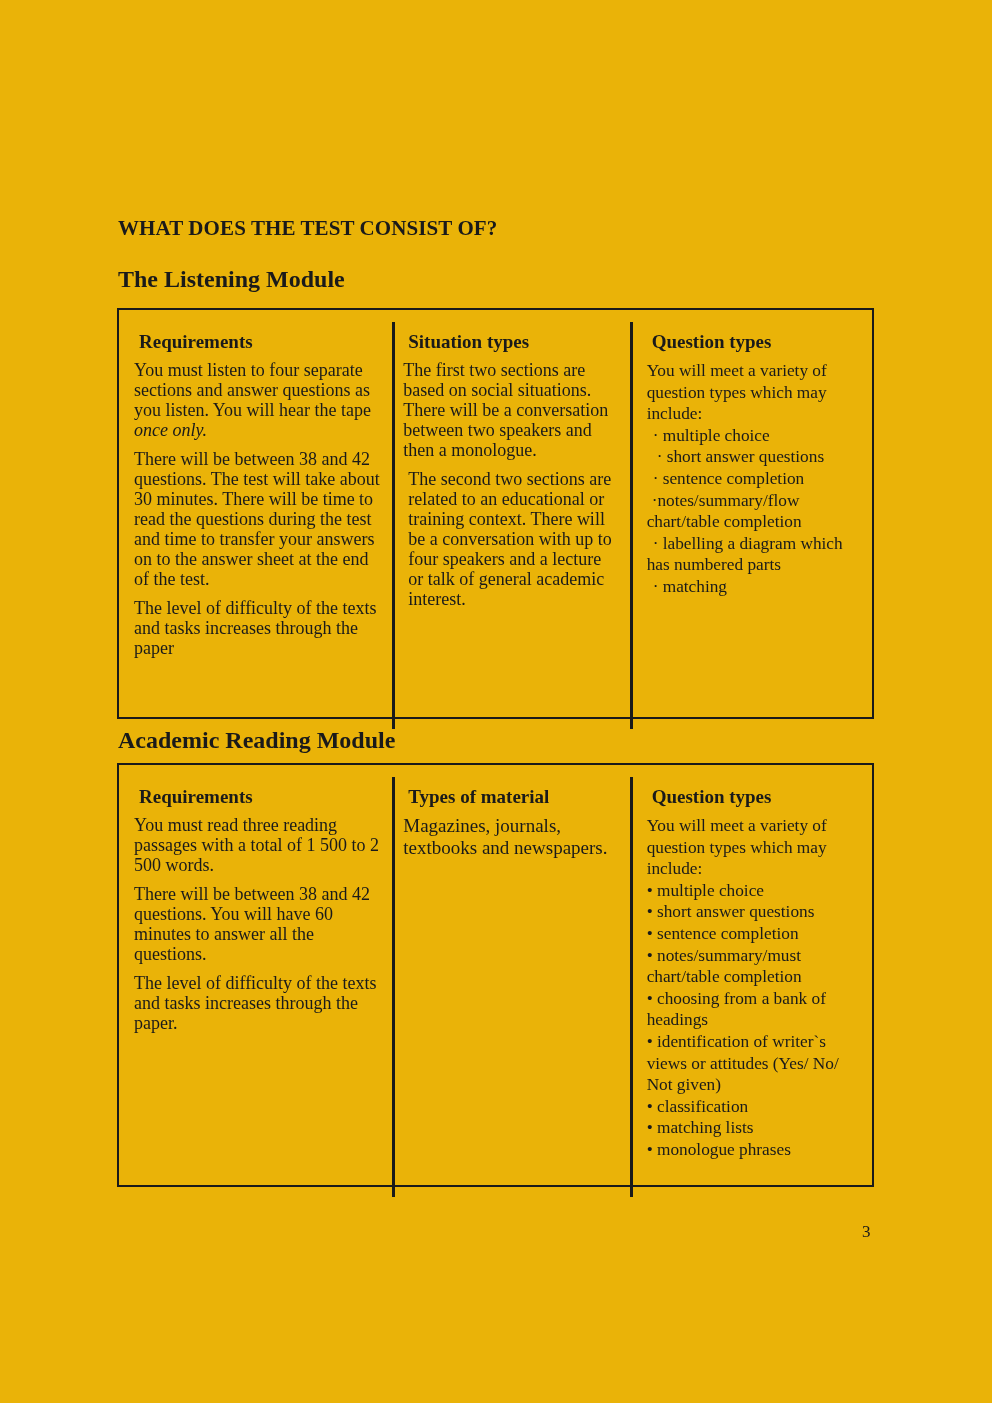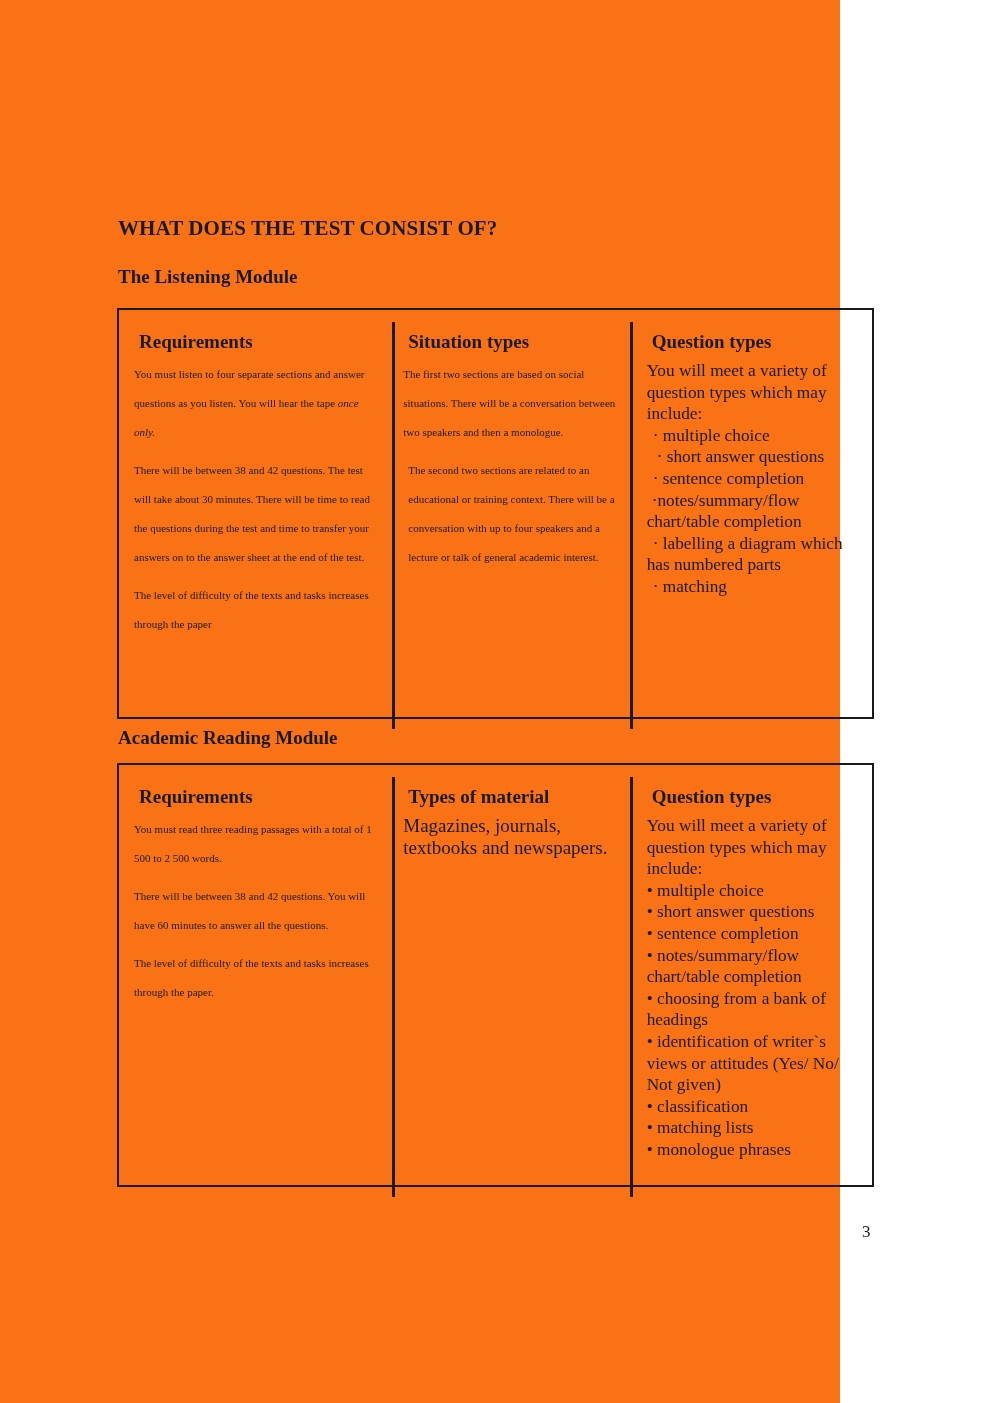--- a/index.html
+++ b/index.html
@@ -5,37 +5,37 @@
     * { margin: 0; padding: 0; box-sizing: border-box; }
     html, body {
       width: 992px;
       height: 1403px;
       background: #ffffff;
       color: #1a1a1a;
       font-family: "Liberation Serif", "DejaVu Serif", serif;
     }
     .page {
       position: relative;
-      width: 840px;
+      width: 992px;
       height: 1403px;
-      background: #f97316;
+      background: #eab308;
     }
     .page-title {
       position: absolute;
       left: 118px;
       top: 216px;
       font-size: 21px;
       font-weight: bold;
       letter-spacing: 0.1px;
       color: #1a1a1a;
     }
     .module-heading {
       position: absolute;
       left: 118px;
-      font-size: 19px;
+      font-size: 24px;
       font-weight: bold;
       color: #1a1a1a;
     }
     .module-heading.listening { top: 266px; }
     .module-heading.reading { top: 727px; }
 
     .module-table {
       position: absolute;
       left: 117px;
       width: 757px;
@@ -56,22 +56,22 @@
     .col.c3 { width: 243px; padding-left: 14px; }
 
     .col-heading {
       font-size: 19px;
       font-weight: bold;
       padding-left: 5px;
       line-height: 24px;
       margin-bottom: 6px;
     }
     .para {
-      font-size: 11px;
-      line-height: 29px;
+      font-size: 18px;
+      line-height: 20px;
       margin-bottom: 9px;
       color: #1a1a1a;
     }
     .para.large {
       font-size: 19px;
       line-height: 21.5px;
     }
     .para em { font-style: italic; }
     .item {
       font-size: 17.3px;
@@ -133,21 +133,21 @@
     <div class="col c2">
       <div class="col-heading">Types of material</div>
       <p class="para large" style="margin-bottom:14px;">Magazines, journals, textbooks and newspapers.</p>
     </div>
     <div class="col c3">
       <div class="col-heading">Question types</div>
       <div class="item">You will meet a variety of question types which may include:</div>
       <div class="item">• multiple choice</div>
       <div class="item">• short answer questions</div>
       <div class="item">• sentence completion</div>
-      <div class="item">• notes/summary/flow chart/table completion</div>
+      <div class="item">• notes/summary/must chart/table completion</div>
       <div class="item">• choosing from a bank of headings</div>
       <div class="item">• identification of writer`s views or attitudes (Yes/ No/ Not given)</div>
       <div class="item">• classification</div>
       <div class="item">• matching lists</div>
       <div class="item">• monologue phrases</div>
     </div>
   </div>
 
   <div class="page-number">3</div>
 </div>

